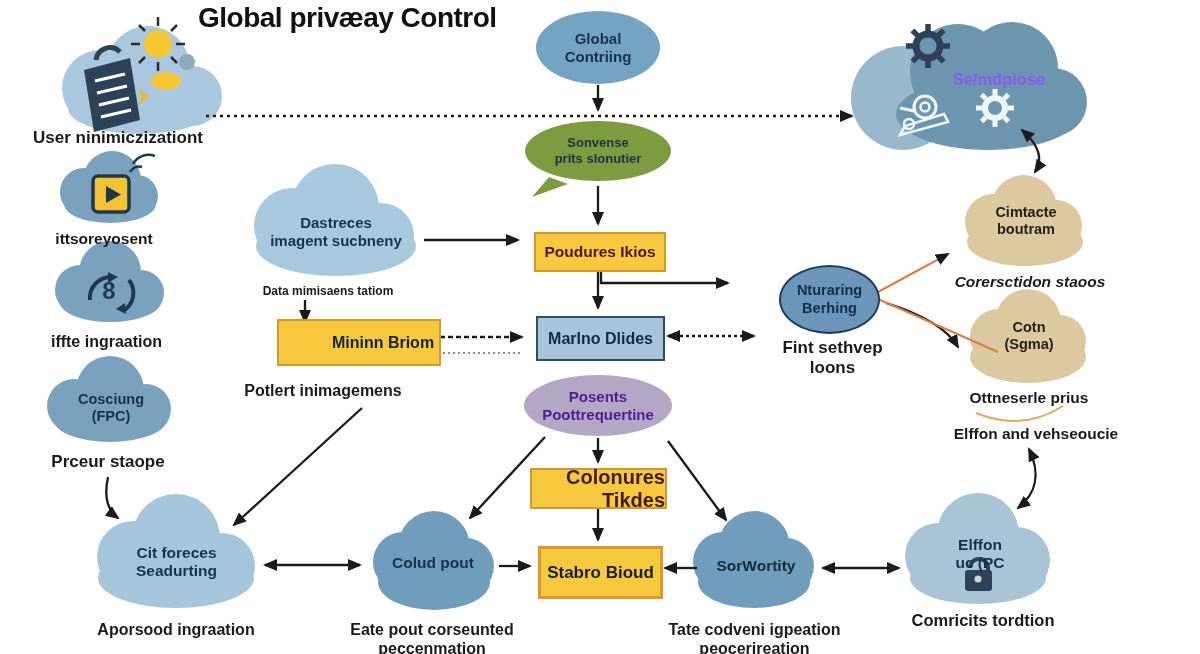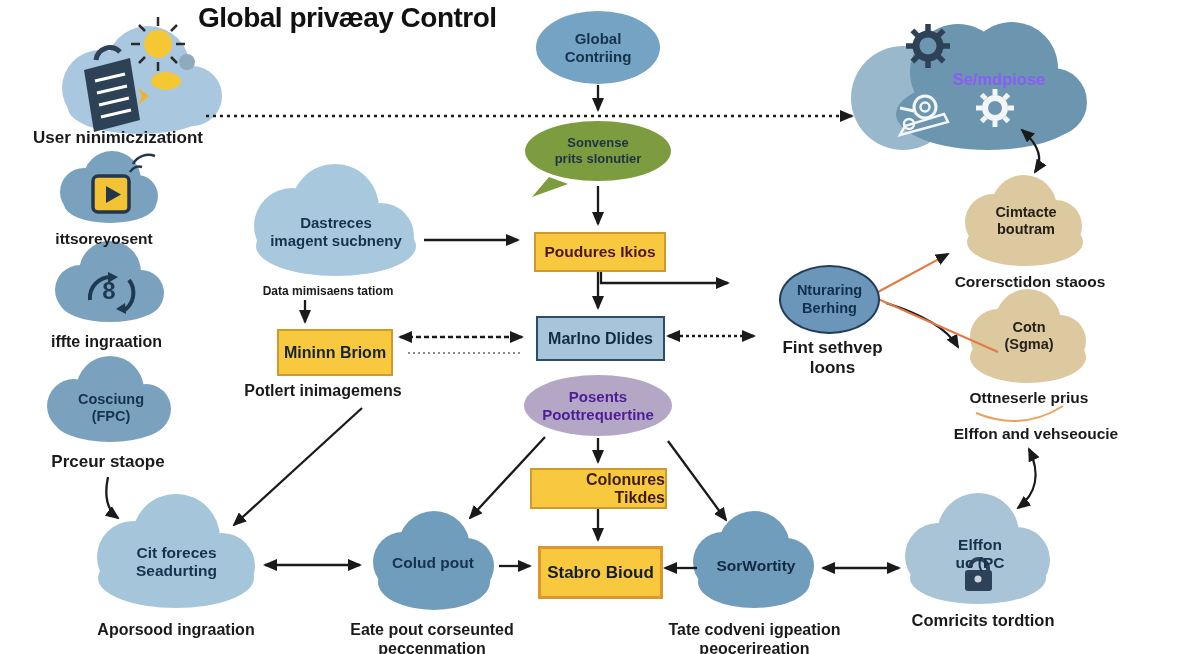--- a/index.html
+++ b/index.html
@@ -223,28 +223,28 @@
 <div class="lbl" style="left:198px;top:1px;font-size:28px;color:#111;letter-spacing:-0.5px;white-space:nowrap;">Global privæay Control</div>
 
 <div class="ell" style="left:536px;top:11px;width:124px;height:73px;background:#74a3c4;color:#16334e;font-size:15px;">Global
 Contriing</div>
 
 <div class="ell" style="left:525px;top:121px;width:146px;height:60px;background:#7d9b3f;color:#1d3345;font-size:13px;">Sonvense
 prits slonutier</div>
 
 <div class="box yellow" style="left:534px;top:232px;width:128px;height:36px;color:#4a1722;font-size:15.5px;">Poudures Ikios</div>
 
-<div class="box yellow" style="left:277px;top:329px;width:112px;height:43px;color:#16243a;font-size:16px;">Mininn Briom</div>
+<div class="box yellow" style="left:277px;top:319px;width:112px;height:43px;color:#16243a;font-size:16px;padding-left:48px;">Mininn Briom</div>
 
 <div class="box" style="left:536px;top:316px;width:125px;height:41px;background:#a7c4da;border:2.5px solid #2b4d66;color:#122b41;font-size:16px;">Marlno Dlides</div>
 
 <div class="ell" style="left:524px;top:375px;width:148px;height:61px;background:#b4a7c5;color:#4c1d95;font-size:15px;">Posents
 Poottrequertine</div>
 
-<div class="box yellow" style="left:530px;top:468px;width:133px;height:37px;color:#401c10;font-size:16px;">Colonures Tikdes</div>
+<div class="box yellow" style="left:530px;top:468px;width:133px;height:37px;color:#401c10;font-size:20px;">Colonures Tikdes</div>
 
 <div class="box yellow" style="left:538px;top:546px;width:119px;height:47px;border:3px solid #e0962e;color:#131f2b;font-size:17px;">Stabro Bioud</div>
 
 <div class="ell" style="left:779px;top:265px;width:97px;height:65px;background:#6b96ba;border:2.5px solid #1e3e58;color:#122f49;font-size:14.5px;">Nturaring
 Berhing</div>
 
 <div class="lbl" style="left:33px;top:128px;font-size:17px;white-space:nowrap;">User ninimiczizationt</div>
 <div class="lbl" style="left:25px;top:230px;width:158px;font-size:15.5px;">ittsoreyosent</div>
 <div class="lbl" style="left:25px;top:333px;width:163px;font-size:16px;">iffte ingraation</div>
 <div class="lbl" style="left:52px;top:391px;width:118px;font-size:14.5px;color:#16334e;">Cosciung
@@ -253,21 +253,21 @@
 
 <div class="lbl" style="left:256px;top:214px;width:160px;font-size:15px;color:#16334e;">Dastreces
 imagent sucbneny</div>
 <div class="lbl" style="left:242px;top:284px;width:172px;font-size:12px;">Data mimisaens tatiom</div>
 <div class="lbl" style="left:237px;top:382px;width:172px;font-size:16px;">Potlert inimagemens</div>
 
 <div class="lbl" style="left:933px;top:62px;width:132px;font-size:16.5px;color:#8b5cf6;margin-top:8px;">Se/mdpiose</div>
 <div class="lbl" style="left:760px;top:338px;width:145px;font-size:17px;">Fint sethvep loons</div>
 <div class="lbl" style="left:973px;top:204px;width:106px;font-size:14.5px;color:#262118;">Cimtacte
 boutram</div>
-<div class="lbl" style="left:946px;top:273px;width:168px;font-size:15.5px;">Corersctidon staoos</div>
+<div class="lbl" style="left:946px;top:273px;width:168px;font-size:15.5px;font-style:italic;">Corersctidon staoos</div>
 <div class="lbl" style="left:974px;top:319px;width:110px;font-size:14.5px;color:#262118;">Cotn
 (Sgma)</div>
 <div class="lbl" style="left:953px;top:389px;width:152px;font-size:15.5px;">Ottneserle prius</div>
 <div class="lbl" style="left:946px;top:425px;width:180px;font-size:15.5px;">Elffon and vehseoucie</div>
 
 <div class="lbl" style="left:105px;top:544px;width:143px;font-size:15.5px;color:#16334e;">Cit foreces
 Seadurting</div>
 <div class="lbl" style="left:92px;top:621px;width:168px;font-size:16px;">Aporsood ingraation</div>
 <div class="lbl" style="left:372px;top:554px;width:122px;font-size:15.5px;color:#16334e;">Colud pout</div>
 <div class="lbl" style="left:342px;top:621px;width:180px;font-size:16px;">Eate pout corseunted

